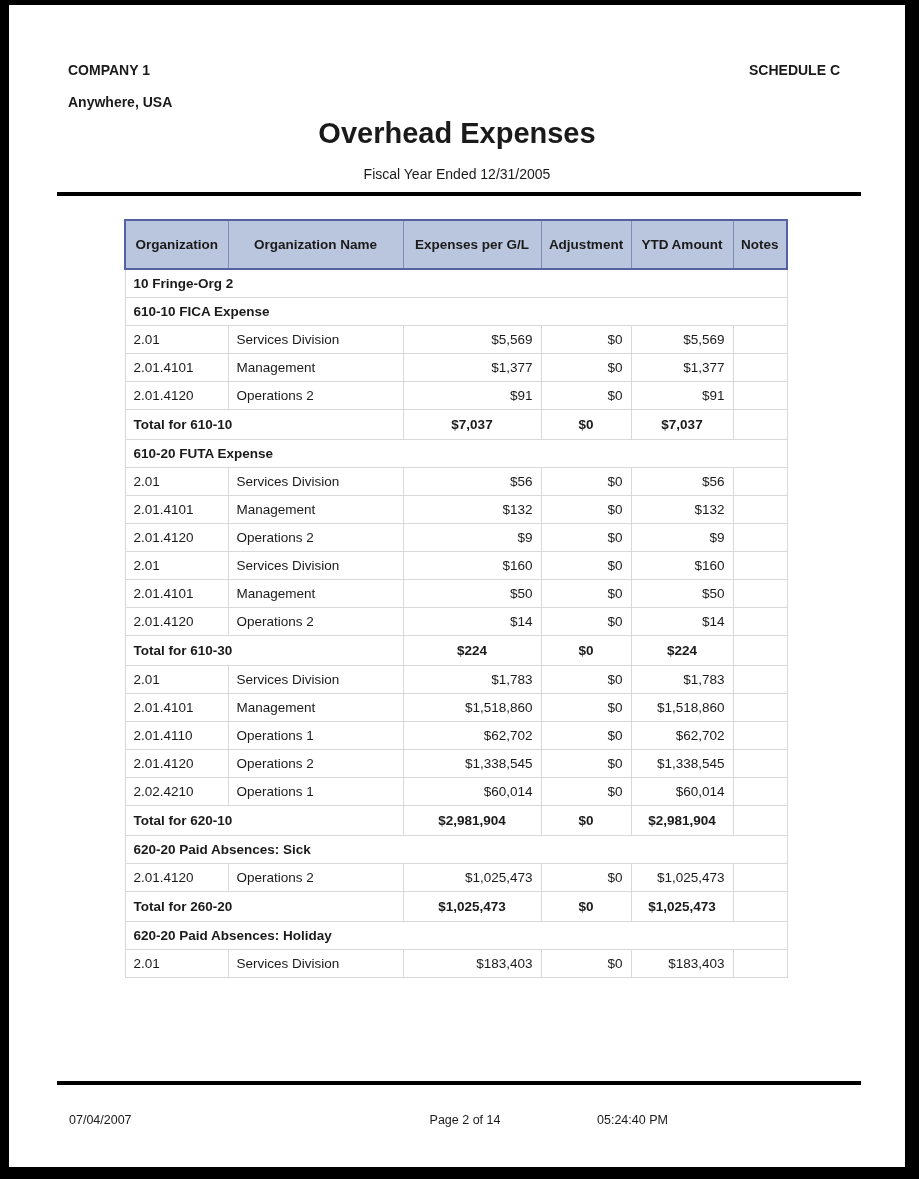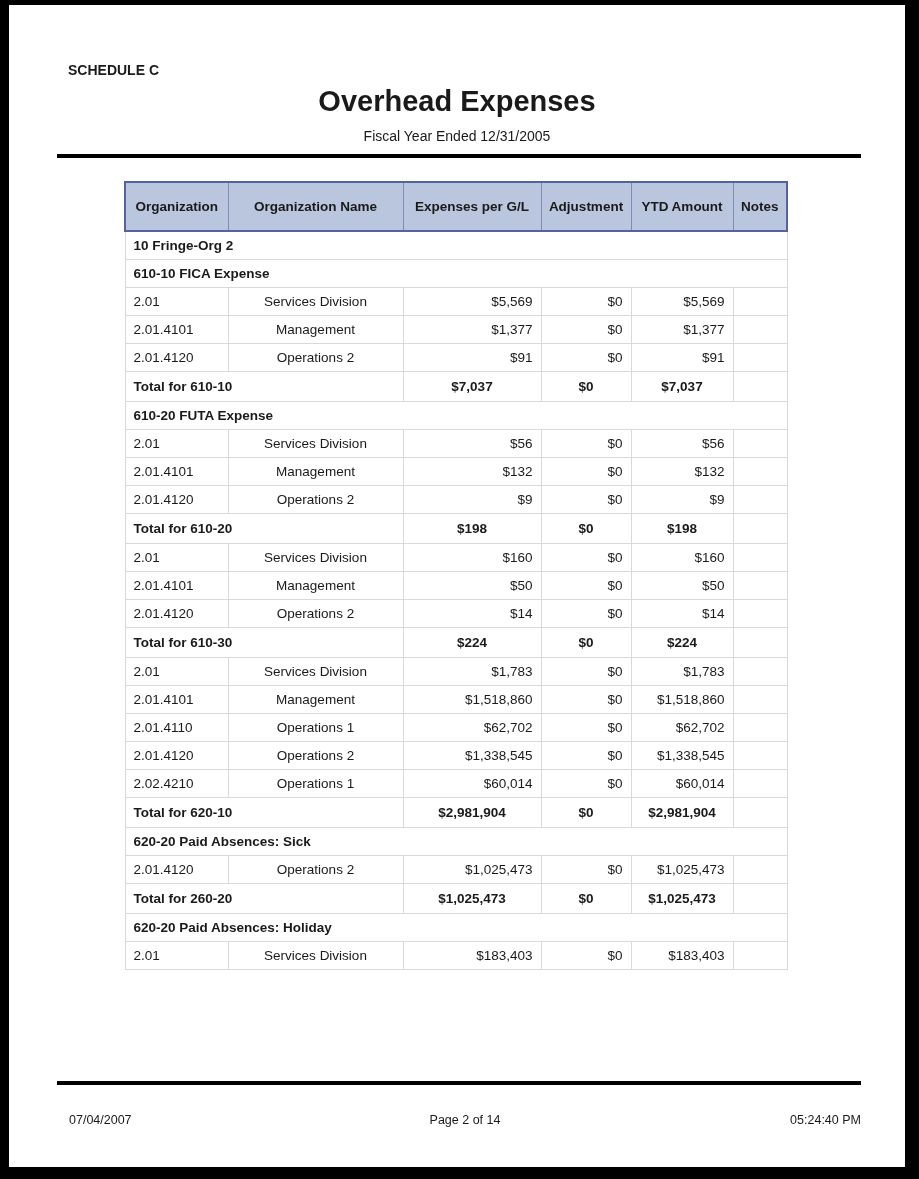--- a/index.html
+++ b/index.html
@@ -46,21 +46,21 @@
   .report-title {
     text-align: center;
     font-size: 29px;
     font-weight: bold;
     margin-top: 7px;
     letter-spacing: 0px;
   }
   .report-subtitle {
     text-align: center;
     font-size: 14px;
-    margin-top: 10px;
+    margin-top: 16px;
   }
   .title-rule {
     height: 4px;
     background: var(--total-rule);
     margin: 10px 44px 0 48px;
   }
   table.expenses {
     margin: 23px 0 0 115px;
     width: 662px;
     border-collapse: collapse;
@@ -89,21 +89,21 @@
   td.group-header {
     background: var(--group-row-bg);
     font-weight: bold;
     padding-left: 12px;
   }
   td.section-header {
     font-weight: bold;
     padding-left: 6px;
   }
   td.c-org  { text-align: left; padding-left: 6px; }
-  td.c-name { text-align: center; padding-left: 6px; }
+  td.c-name { text-align: left; padding-left: 6px; }
   td.c-num  { text-align: right; padding-right: 10px; }
   td.c-notes { }
   tr.total-row td { font-weight: bold; height: 30px; }
   td.total-label { padding-left: 6px; }
   td.total-num {
     text-align: center;
     padding-right: 10px;
     border-top: 3px solid var(--total-rule);
     border-bottom: 3px solid var(--total-rule);
   }
@@ -118,28 +118,32 @@
     background: var(--total-rule);
   }
   .footer-row {
     display: flex;
     margin-top: 28px;
     font-size: 12.5px;
   }
   .footer-row > span { flex: 1; }
   .footer-date { text-align: left; padding-left: 12px; }
   .footer-page { text-align: center; }
-  .footer-time { text-align: right; }
+  .footer-time { text-align: left; }
 </style>
 </head>
 <body>
 
 <div class="page">
 
   <div class="report-header">
+    <div>
+      <div class="company-name">COMPANY 1</div>
+      <div class="company-location">Anywhere, USA</div>
+    </div>
     <div class="schedule-label">SCHEDULE C</div>
   </div>
 
   <div class="report-title">Overhead Expenses</div>
   <div class="report-subtitle">Fiscal Year Ended 12/31/2005</div>
   <div class="title-rule"></div>
 
   <table class="expenses">
     <colgroup>
       <col style="width:103px">
@@ -217,27 +221,20 @@
           <td class="c-notes"></td>
         </tr>
         <tr>
           <td class="c-org">2.01.4120</td>
           <td class="c-name">Operations 2</td>
           <td class="c-num">$9</td>
           <td class="c-num">$0</td>
           <td class="c-num">$9</td>
           <td class="c-notes"></td>
         </tr>
-        <tr class="total-row">
-          <td class="total-label" colspan="2">Total for 610-20</td>
-          <td class="c-num total-num">$198</td>
-          <td class="c-num total-num">$0</td>
-          <td class="c-num total-num">$198</td>
-          <td class="c-notes total-notes"></td>
-        </tr>
         <tr>
           <td class="c-org">2.01</td>
           <td class="c-name">Services Division</td>
           <td class="c-num">$160</td>
           <td class="c-num">$0</td>
           <td class="c-num">$160</td>
           <td class="c-notes"></td>
         </tr>
         <tr>
           <td class="c-org">2.01.4101</td>

